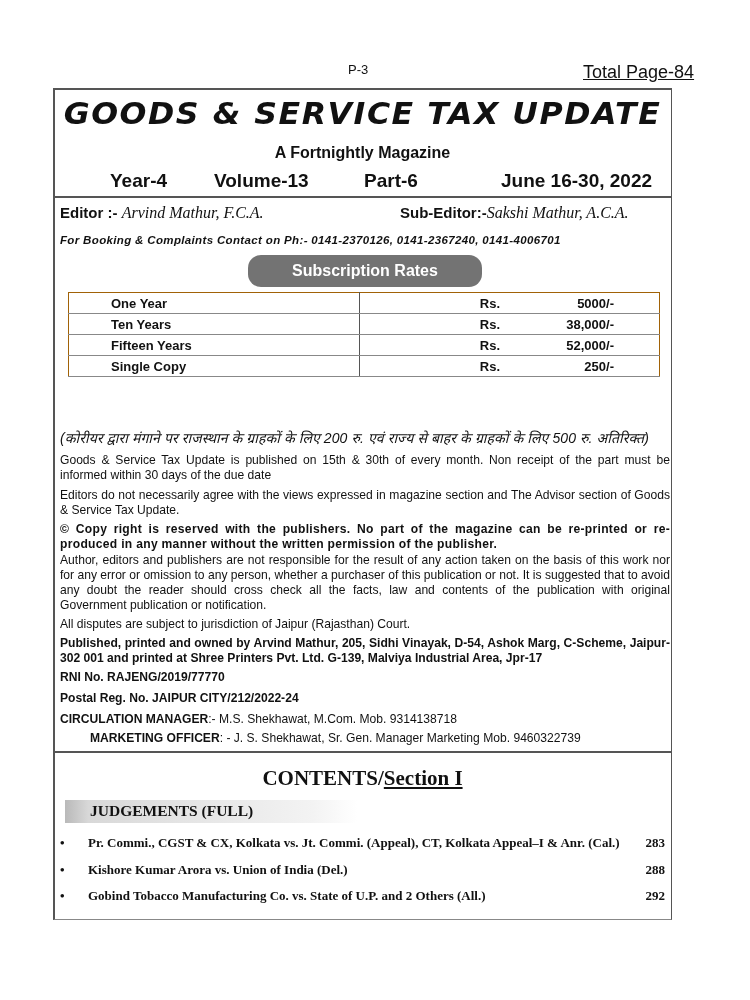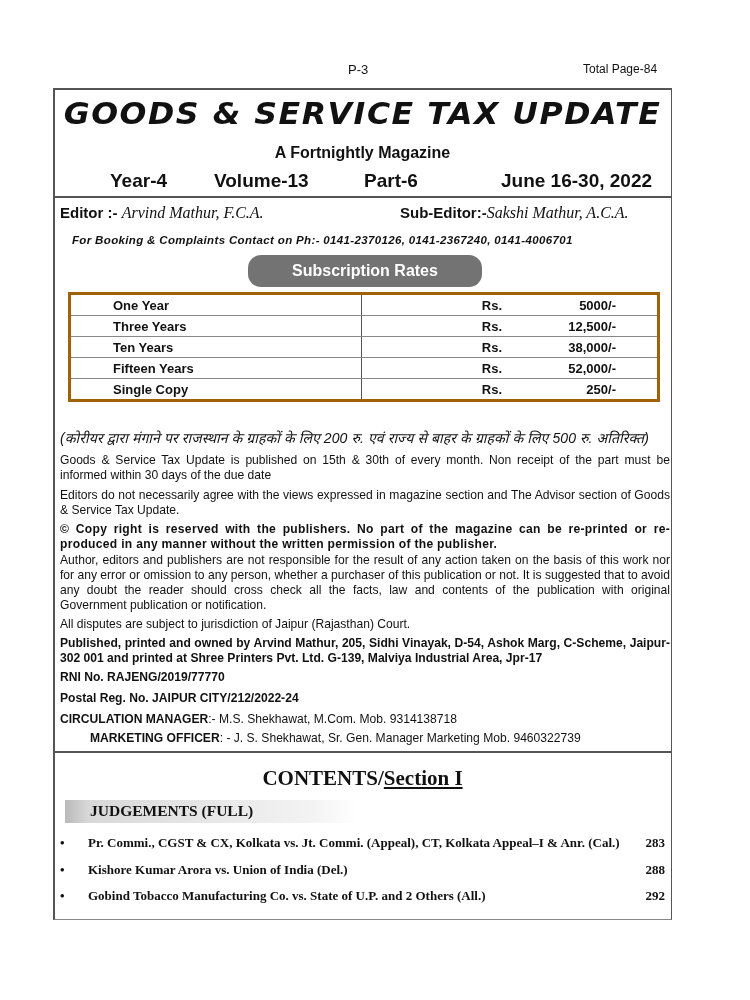--- a/index.html
+++ b/index.html
@@ -1,29 +1,29 @@
 <!DOCTYPE html>
 <html><head>
 <meta charset="utf-8">
 <style>
   html, body { margin:0; padding:0; background:#fff; }
   body { width:750px; height:1000px; position:relative; overflow:hidden; font-family:"Liberation Sans", sans-serif; color:#111; }
   .abs { position:absolute; }
   .pageno { top:62px; left:348px; font-size:13px; }
-  .totalpage { top:62px; left:583px; font-size:12px; }
+  .totalpage { top:62px; left:583px; font-size:18px;text-decoration:underline; }
   .frame { left:53px; top:88px; width:619px; height:832px; border:2px solid #555; border-right-width:1px; border-bottom:1px solid #888; box-sizing:border-box; }
   .hdiv { left:53px; width:619px; height:0; border-top:2px solid #555; }
   .mag-title { top:95px; left:53px; width:619px; text-align:center; font-family:"DejaVu Sans", sans-serif; font-weight:bold; font-style:italic; font-size:31px; letter-spacing:1.5px; transform:scaleX(1.02); }
   .subtitle { top:144px; left:53px; width:619px; text-align:center; font-weight:bold; font-size:16px; }
   .meta { top:170px; font-weight:bold; font-size:19px; }
   .editors { top:204px; font-size:15px; font-weight:bold; }
   .editors i { font-family:"Liberation Serif", serif; font-weight:normal; font-size:16px; }
-  .contact { top:234px; left:60px; font-size:11.5px; font-weight:bold; font-style:italic; letter-spacing:0.35px;margin-left:12px; }
+  .contact { top:234px; left:60px; font-size:11.5px; font-weight:bold; font-style:italic; letter-spacing:0.35px; }
   .pill { left:248px; top:255px; width:234px; height:32px; background:#737373; color:#fff; border-radius:13px; text-align:center; line-height:32px; font-weight:bold; font-size:16px; }
-  table.rates { position:absolute; left:68px; top:292px; width:592px; border-collapse:collapse; border:3px solid #a16207; font-size:13px; font-weight:bold; }
+  table.rates { position:absolute; left:68px; top:292px; width:592px; border-collapse:collapse; border:1px solid #a16207; font-size:13px; font-weight:bold; }
   table.rates td { height:20px; padding:0; border-bottom:1px solid #888; }
   table.rates td.plan { width:248px; padding-left:42px; border-right:1px solid #555; }
   table.rates td.rs { width:140px; text-align:right; }
   table.rates td.amt { width:114px; text-align:right; }
   table.rates td.pad { }
   .hindi { top:428px; left:60px; font-size:14px; font-style:italic; letter-spacing:0.1px; white-space:nowrap; }
   .para { left:60px; width:610px; font-size:12.1px; line-height:15px; text-align:justify; }
   .bold { font-weight:bold; }
   .contents-title { top:766px; left:53px; width:619px; text-align:center; font-family:"Liberation Serif", serif; font-size:21px; font-weight:bold; }
   .contents-title u { text-decoration:underline; }
@@ -62,26 +62,20 @@
 <div class="abs contact">For Booking &amp; Complaints Contact on Ph:- 0141-2370126, 0141-2367240, 0141-4006701</div>
 
 <div class="abs pill">Subscription Rates</div>
 
 <table class="rates">
   <tbody id="rates-body">
       <tr>
         <td class="plan">One Year</td>
         <td class="rs">Rs.</td>
         <td class="amt">5000/-</td>
-        <td class="pad"></td>
-      </tr>
-      <tr>
-        <td class="plan">Three Years</td>
-        <td class="rs">Rs.</td>
-        <td class="amt">12,500/-</td>
         <td class="pad"></td>
       </tr>
       <tr>
         <td class="plan">Ten Years</td>
         <td class="rs">Rs.</td>
         <td class="amt">38,000/-</td>
         <td class="pad"></td>
       </tr>
       <tr>
         <td class="plan">Fifteen Years</td>

